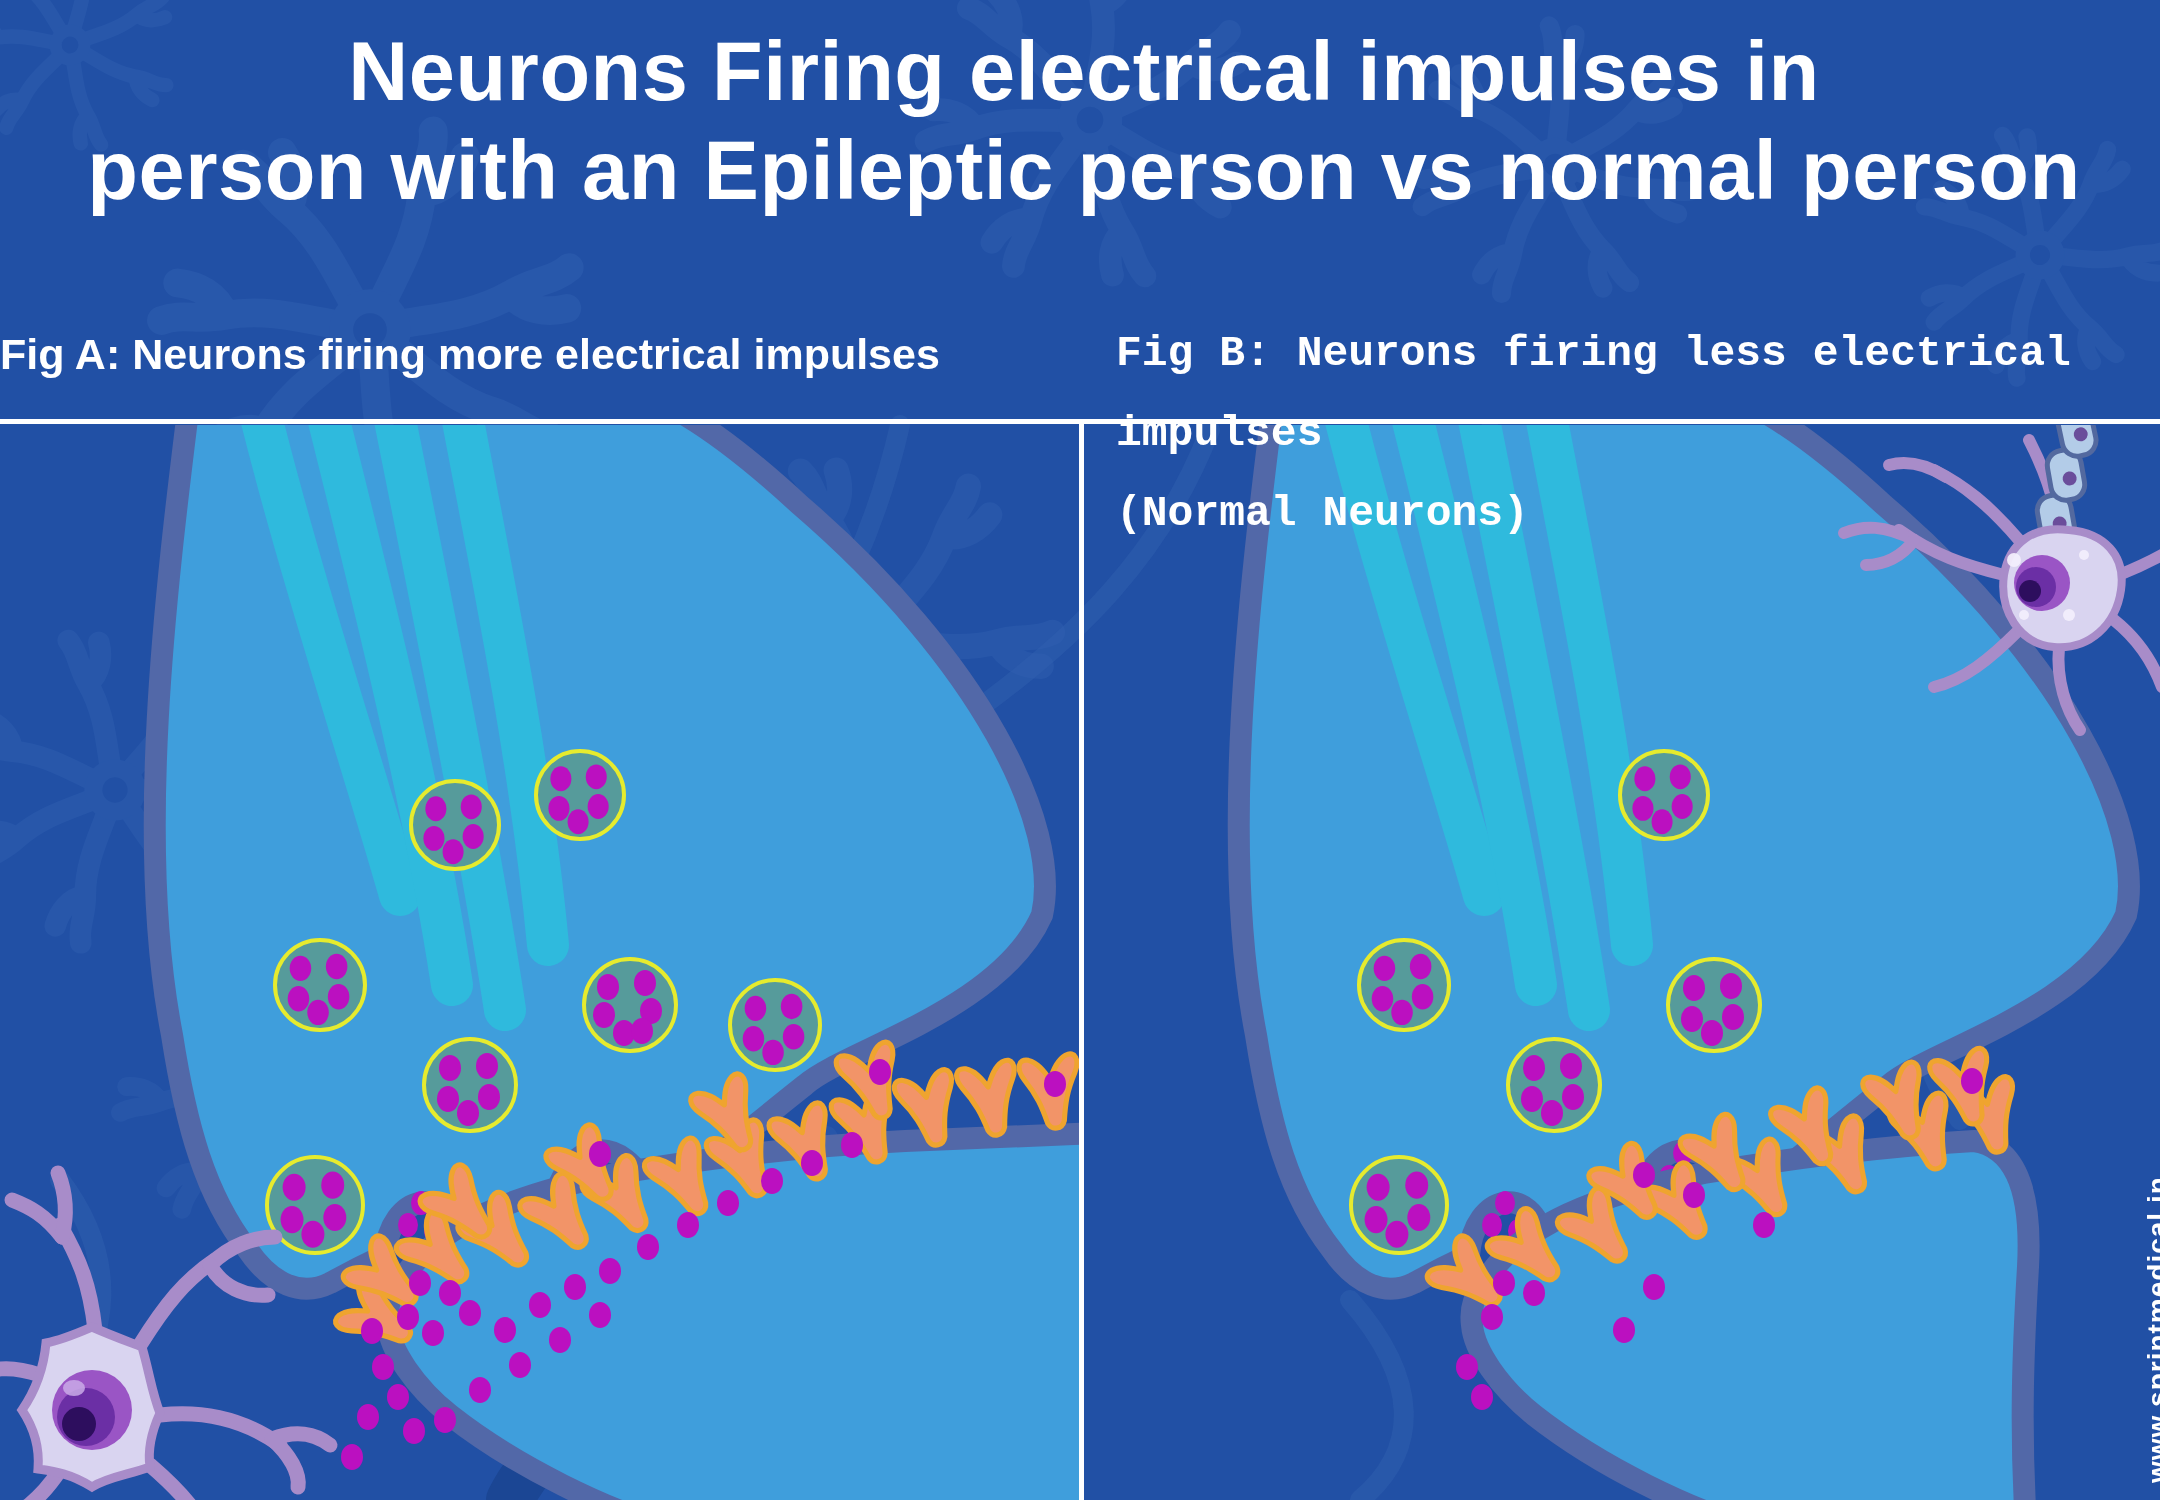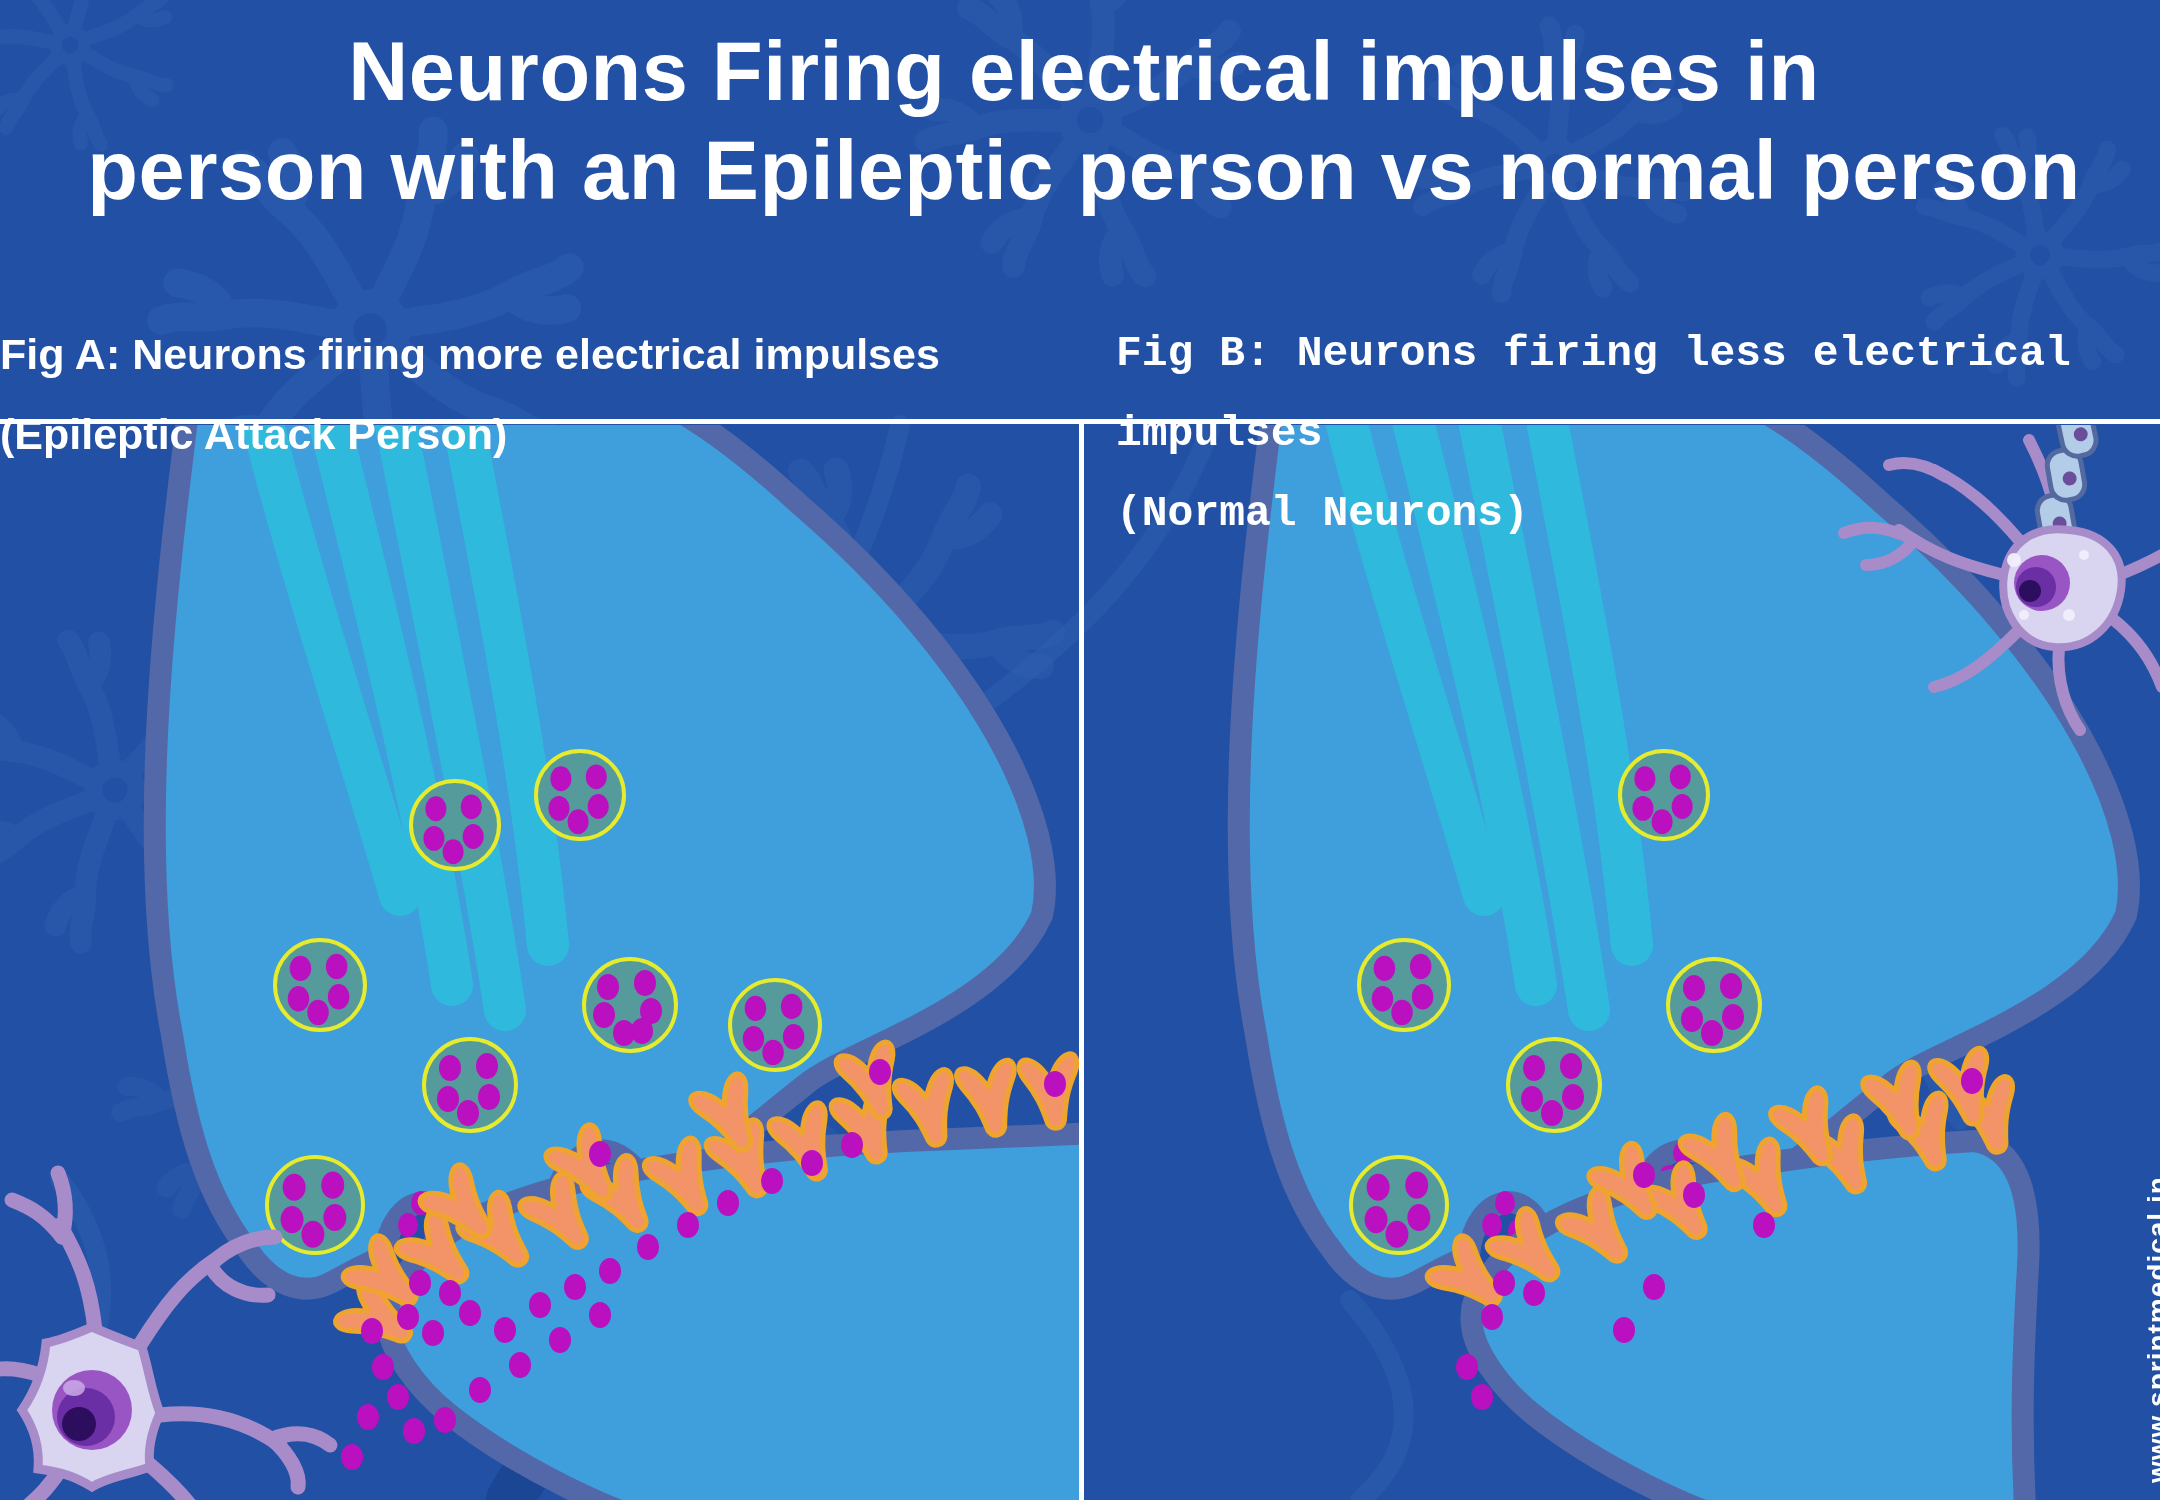--- a/index.html
+++ b/index.html
@@ -168,21 +168,20 @@
       <path d="M1700,1255 C1720,1340 1710,1430 1690,1500" fill="none" stroke="#1b4694" stroke-width="48" stroke-linecap="round" opacity="0.6"></path>
     </svg>
 
   <div class="title">
     <div>Neurons Firing electrical impulses in</div>
     <div>person with an Epileptic person vs normal person</div>
   </div>
 
   <div class="captions a">
     <div>Fig A: Neurons firing more electrical impulses</div>
-    <div>(Epileptic Attack Person)</div>
   </div>
   <div class="captions b">
     <div>Fig B: Neurons firing less electrical impulses</div>
     <div>(Normal Neurons)</div>
   </div>
 
   <div class="hrule"></div>
   <div class="vrule"></div>
 
   <svg class="panel a" width="1080" height="1075" viewBox="0 0 1080 1075" id="panelA">

